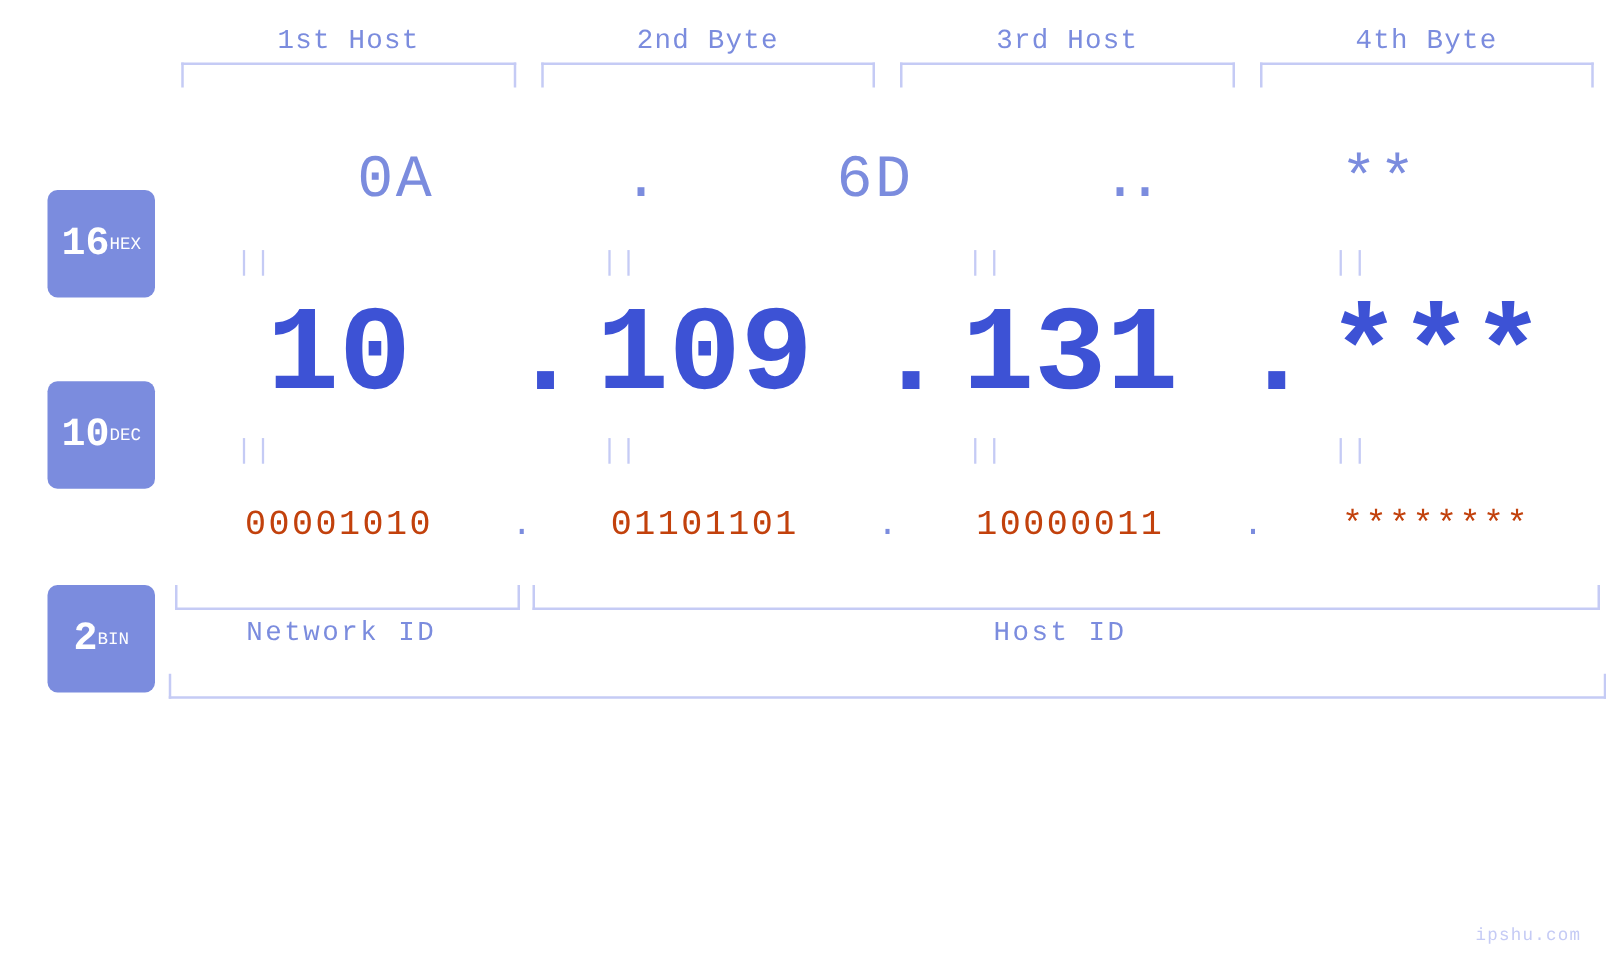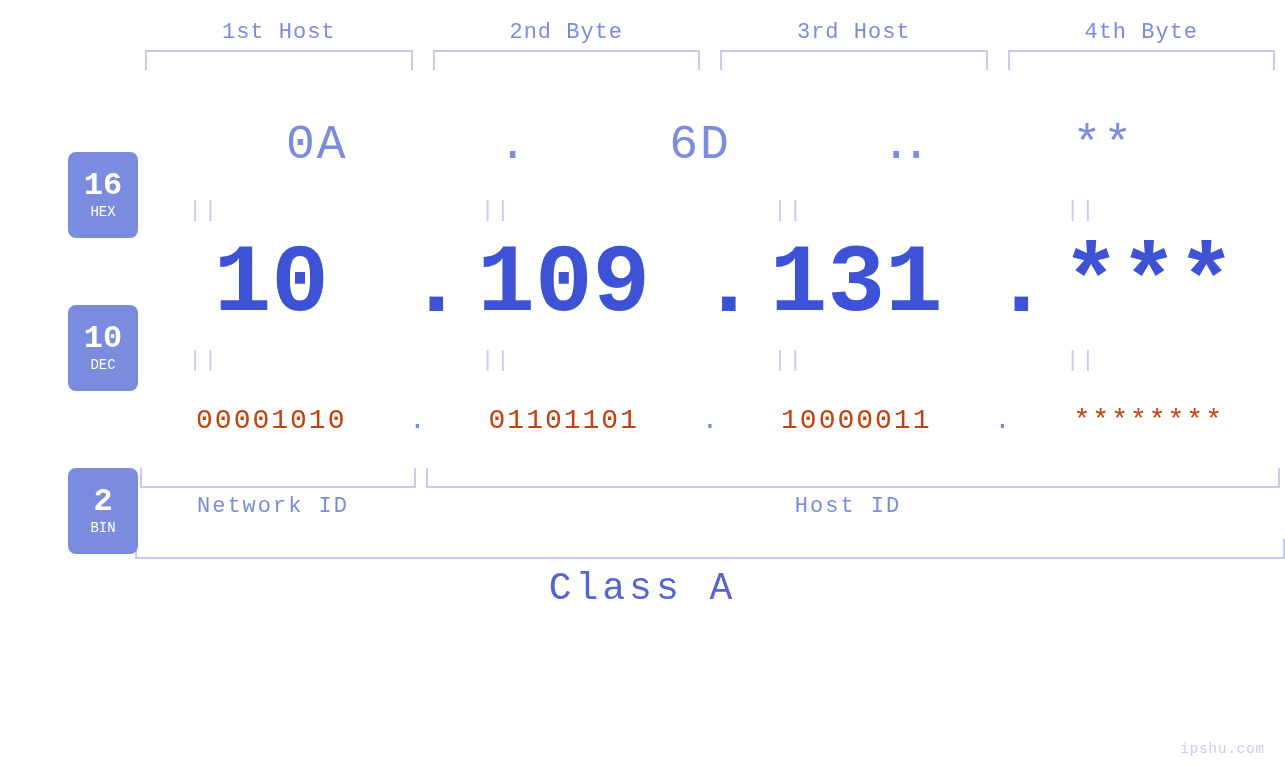--- a/index.html
+++ b/index.html
@@ -20,27 +20,27 @@
       display: flex;
       flex-direction: column;
       align-items: center;
       justify-content: flex-start;
       padding-top: 20px;
     }
 
     
     .badge {
       position: absolute;
-      left: 68px;
-      width: 70px;
+      left: 38px;
+      width: 86px;
       height: 86px;
       background: #7b8cde;
       border-radius: 8px;
       display: flex;
-      flex-direction: column;
+      flex-direction: row;
       align-items: center;
       justify-content: center;
       color: white;
     }
     .badge-number {
       font-size: 32px;
       font-weight: bold;
       line-height: 1;
     }
     .badge-label {
@@ -365,17 +365,16 @@
     <div class="bracket-bottom-host" style="flex:3; height:20px; margin:0 5px; border-bottom:2px solid #c5cbf5; border-left:2px solid #c5cbf5; border-right:2px solid #c5cbf5;"></div>
   </div>
 
   <div class="id-labels" style="display:flex; width:1150px; margin-left:135px; margin-top:6px;">
     <div class="net-id-label" style="width:24%; text-align:center; font-size:22px; color:#7b8cde; letter-spacing:2px; font-family:'Courier New',Courier,monospace;">Network ID</div>
     <div class="host-id-label" style="flex:3; text-align:center; font-size:22px; color:#7b8cde; letter-spacing:2px; font-family:'Courier New',Courier,monospace;">Host ID</div>
   </div>
 
   <div class="full-bracket"></div>
 
-  <div class="class-label">Class A</div>
 
   <div class="watermark">ipshu.com</div>
 
 </div>
 
 </body></html>

